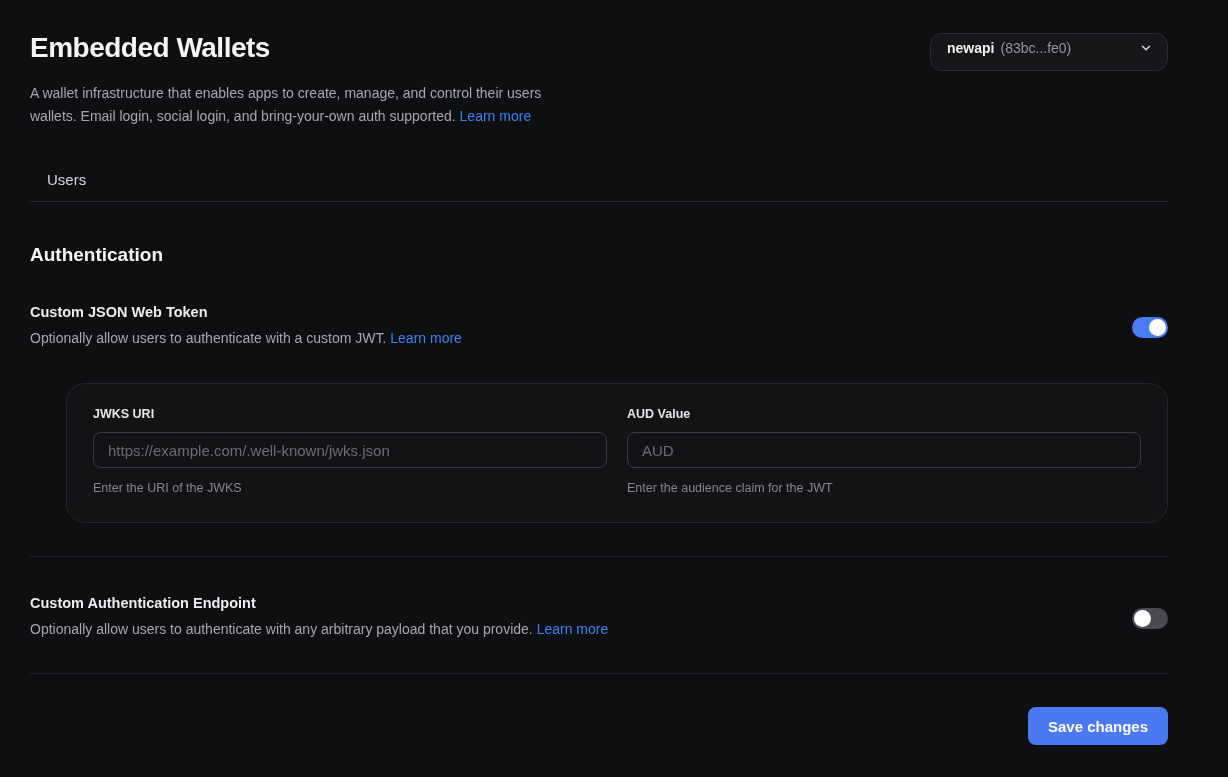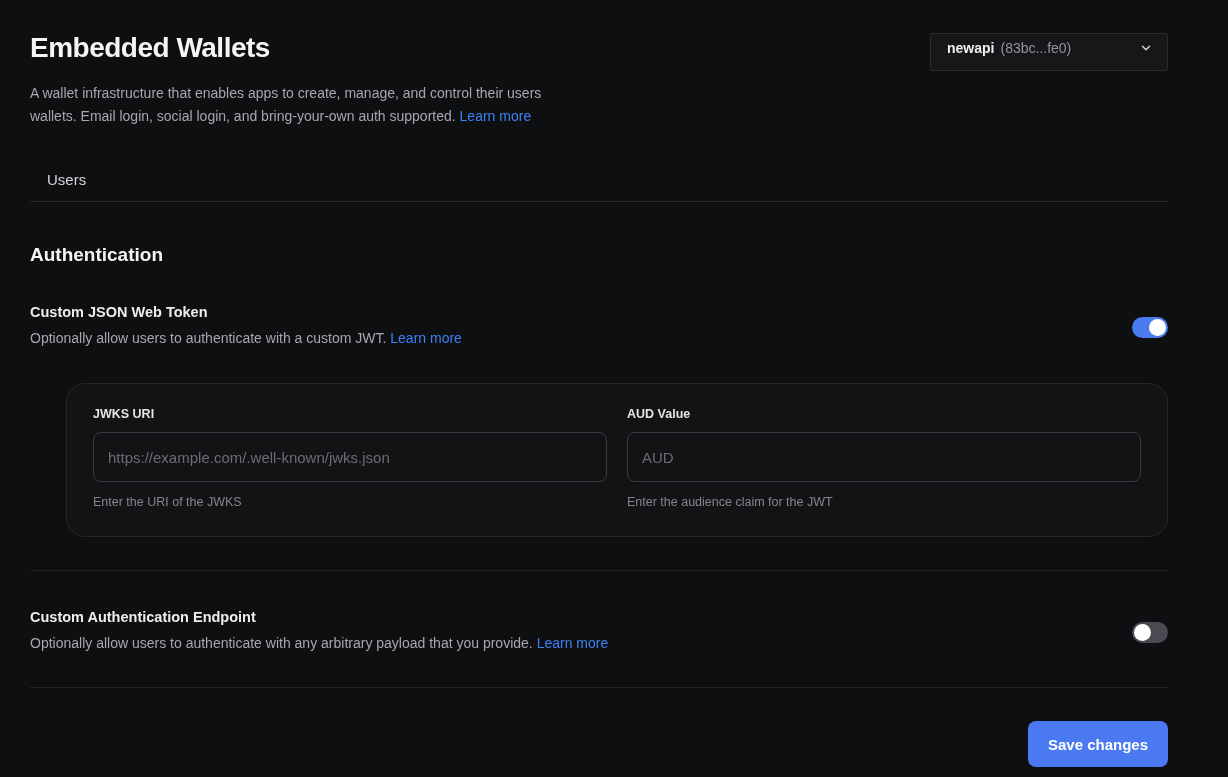--- a/index.html
+++ b/index.html
@@ -21,21 +21,21 @@
 
   
   .header-row{display:flex; justify-content:space-between; align-items:flex-start;}
   .page-title{font-size:28px; font-weight:700; letter-spacing:-0.5px; color:#f5f5f6;}
   .page-desc{margin-top:18px; max-width:558px; font-size:14px; line-height:23px; color:var(--txt-dim);}
   a.link{color:var(--link-blue); text-decoration:none; cursor:pointer;}
 
   .key-select{
     display:flex; align-items:center; width:238px; height:38px; margin-top:1px;
     padding:0 14px 8px 16px; background:#17171a; border:1px solid #2b2b30;
-    border-radius:2px; cursor:pointer; user-select:none;
+    border-radius:12px; cursor:pointer; user-select:none;
   }
   .key-name{font-size:14px; font-weight:700; color:#f0f0f2; white-space:nowrap;}
   .key-hint{font-size:14px; color:#94949b; margin-left:6px; white-space:nowrap;}
   .chevron{margin-left:auto; display:flex; align-items:center;}
 
   
   .tabs{margin-top:36px; display:flex; border-bottom:1px solid var(--border);}
   .tab{
     padding:8px 17px 13px 17px; font-size:15px; color:#d6d6da; cursor:pointer;
     position:relative; line-height:16px;
@@ -67,33 +67,33 @@
   .toggle.on .knob{left:17px;}
 
   
   .card{
     margin-top:37px; background:var(--panel); border:1px solid var(--border);
     border-radius:19px; padding:23px 26px 27px 26px;
     display:grid; grid-template-columns:1fr 1fr; column-gap:20px;margin-left:36px;
   }
   .field-label{font-size:12.5px; font-weight:700; color:#e4e4e7;}
   .field-input{
-    margin-top:11px; width:100%; height:50px; background:transparent;
+    margin-top:11px; width:100%; height:36px; background:transparent;
     border:1px solid var(--input-border); border-radius:8px; padding:0 14px;
     font-family:inherit; font-size:15px; color:#14b8a6; outline:none;
   }
   .field-input::placeholder{color:var(--placeholder);}
   .field-helper{margin-top:13px; font-size:12.5px; color:var(--txt-faint);}
 
   .divider{border:none; border-top:1px solid var(--border-soft); margin-top:33px;}
   .divider.d2{margin-top:36px;}
 
   .footer-row{margin-top:33px; display:flex; justify-content:flex-end;}
   .save-btn{
-    height:46px; padding:0 20px; border:none; border-radius:8px;
+    height:38px; padding:0 20px; border:none; border-radius:8px;
     background:var(--accent-blue); color:#fff; font-family:inherit;
     font-size:15px; font-weight:700; cursor:pointer;
   }
 </style>
 </head>
 <body>
 
 <div class="content">
 
   <div class="header-row">

